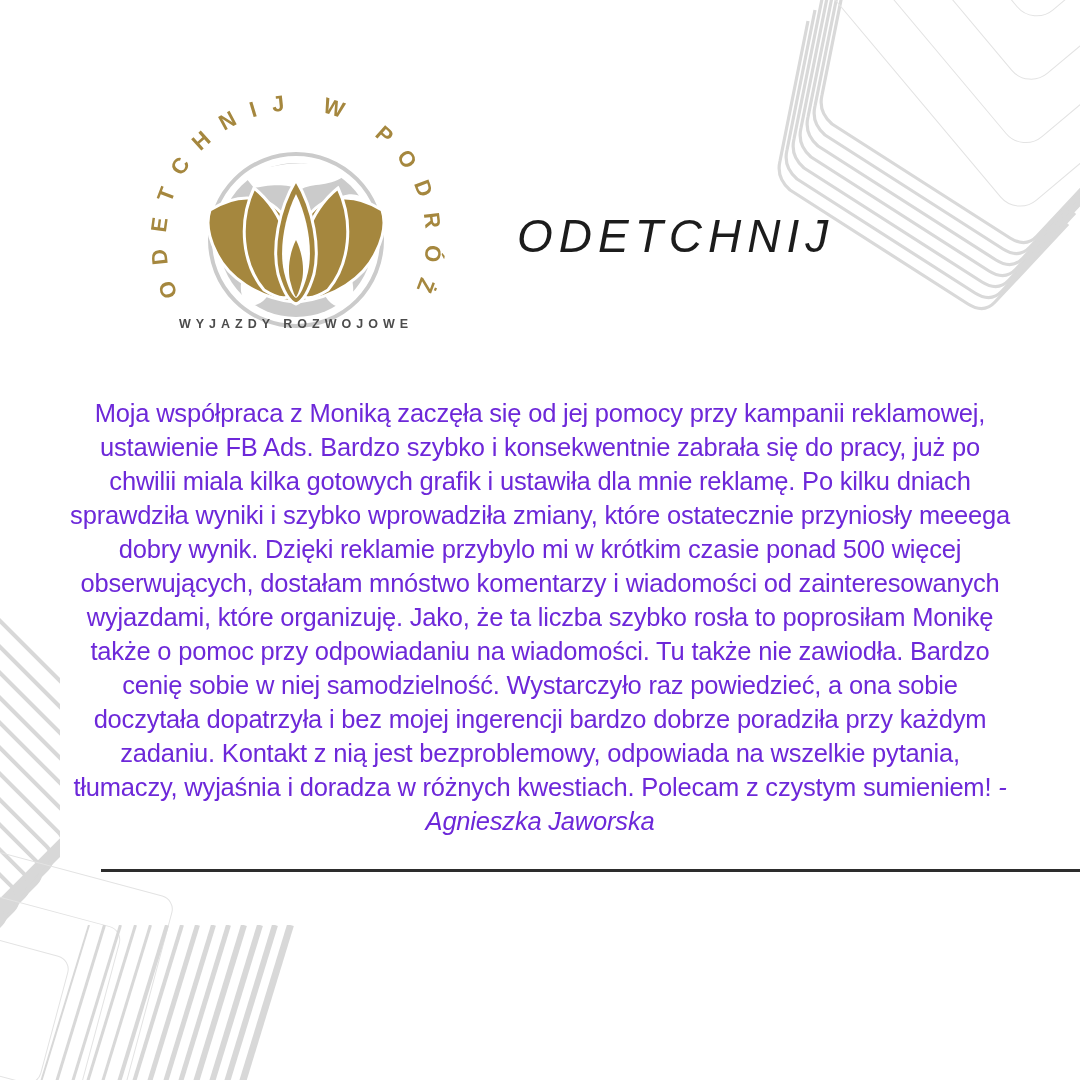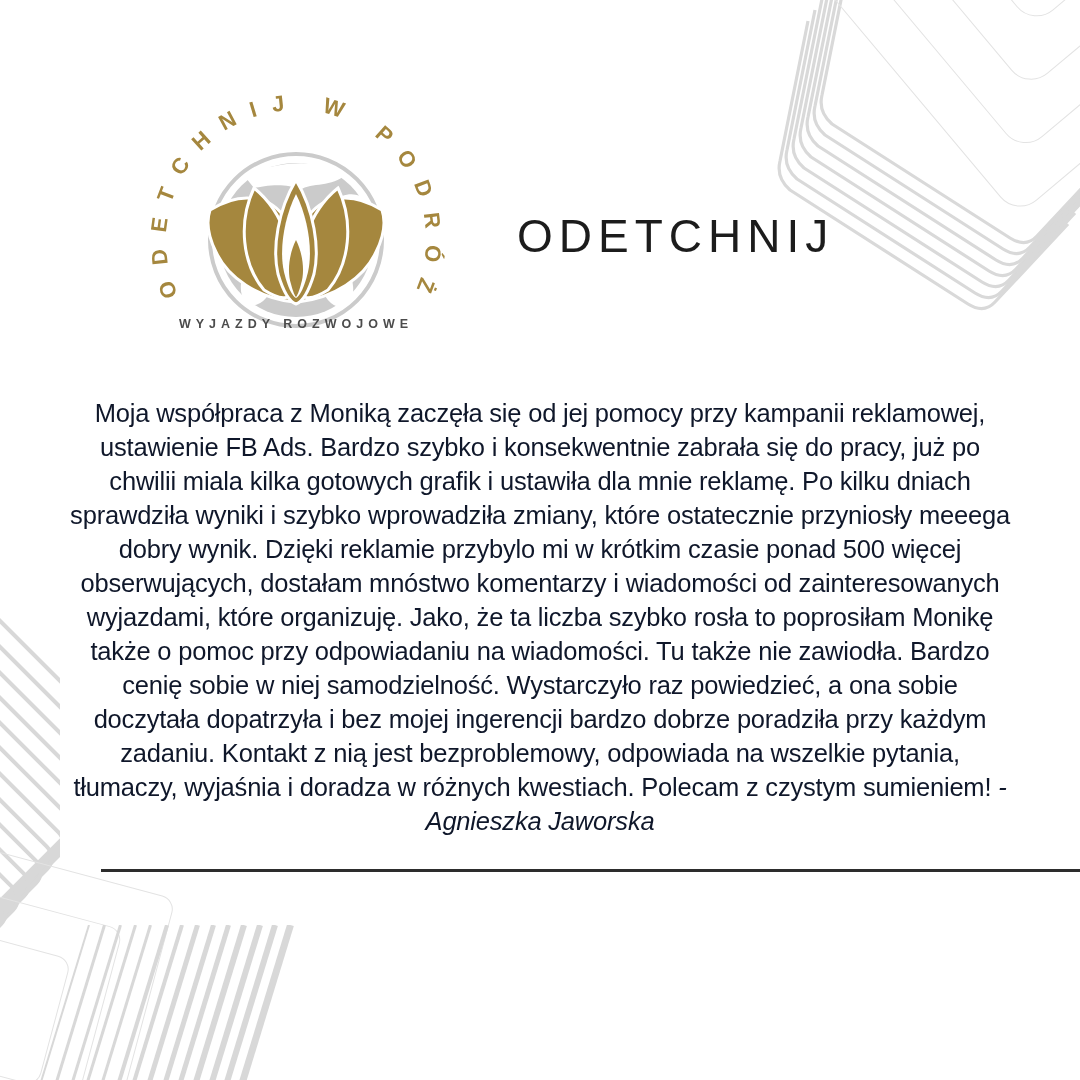--- a/index.html
+++ b/index.html
@@ -20,25 +20,25 @@
 
   
   .logo-wrap{position:absolute;left:146px;top:92px;width:300px;height:260px;}
   .arc-text{fill:#a5873e;font-family:"Liberation Sans",sans-serif;font-size:22px;
             font-weight:bold;letter-spacing:7px;}
   .logo-sub{fill:#4c4c4c;font-family:"Liberation Sans",sans-serif;font-size:12.5px;
             letter-spacing:5px;font-weight:bold;}
 
   
   .headline{position:absolute;left:517px;top:196px;color:#1c1c1c;font-size:46px;
-            letter-spacing:6px;line-height:80px;font-weight:400;white-space:nowrap;}
+            letter-spacing:6px;line-height:80px;font-weight:400;white-space:nowrap;font-style:italic;}
 
   
   .quote{position:absolute;left:68px;top:370px;width:944px;text-align:center;
-         color:#0f172a;font-size:25.5px;line-height:34px;letter-spacing:-0.2px;}
+         color:#6d28d9;font-size:25.5px;line-height:34px;letter-spacing:-0.2px;}
   .quote .sig{font-style:italic;}
 
   
   .rule{position:absolute;left:101px;top:869px;width:979px;height:3px;background:#2d2d2d;}
 </style>
 </head>
 <body>
 
 <div class="canvas">
 

